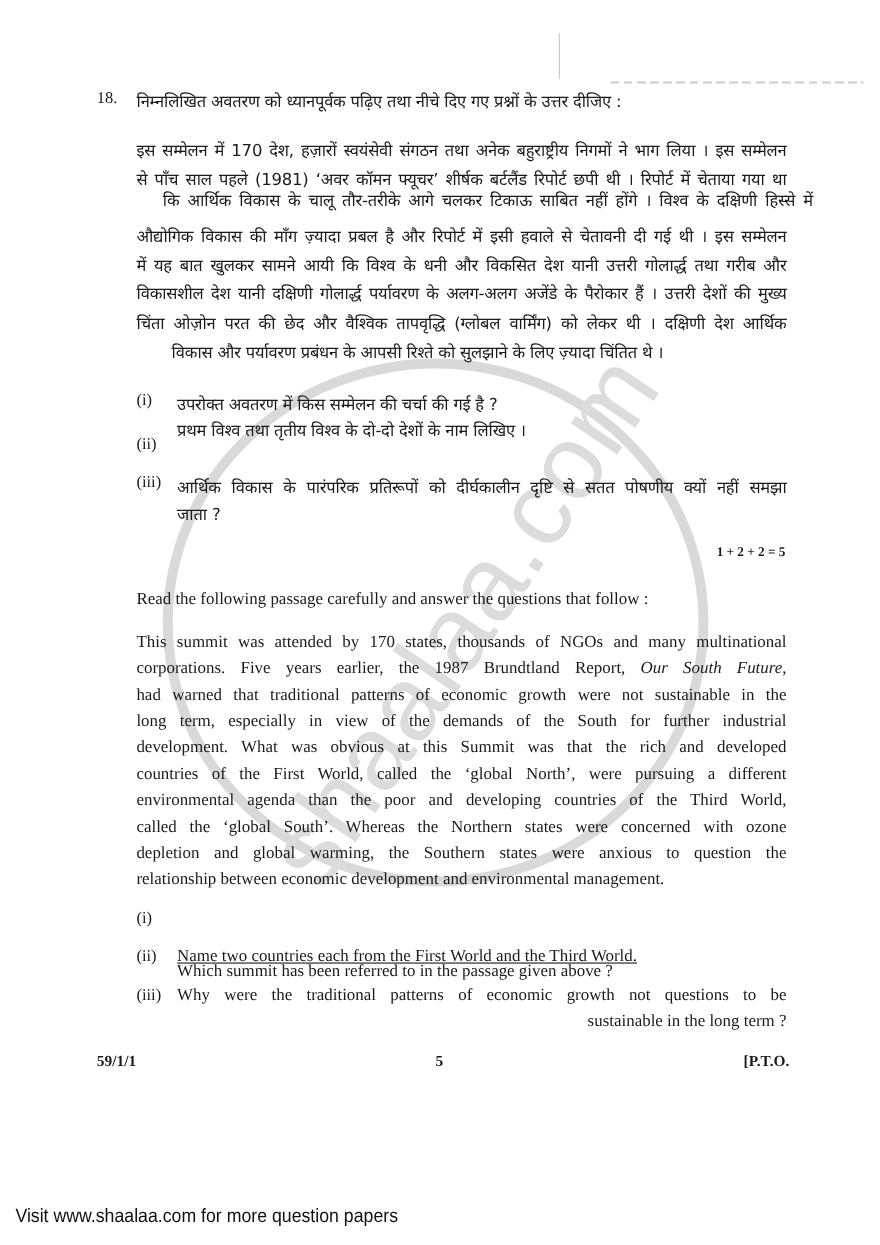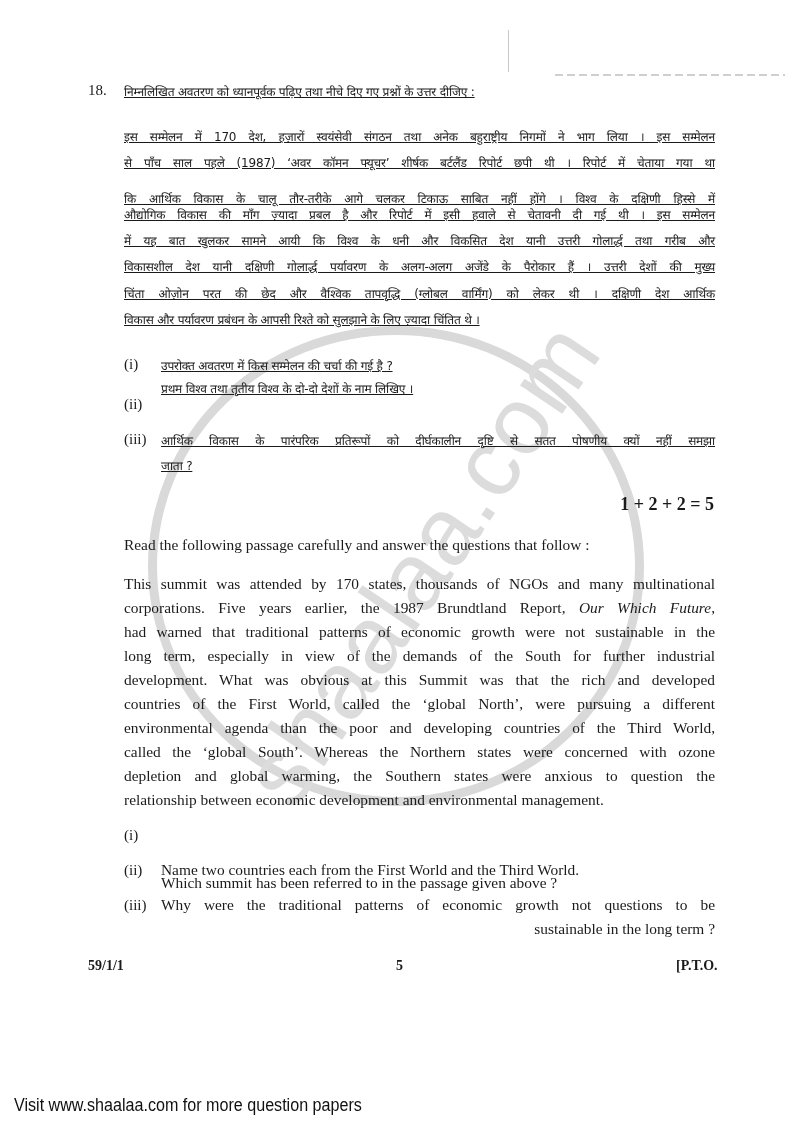--- a/index.html
+++ b/index.html
@@ -28,26 +28,26 @@
   }
 
   .content { position: absolute; left: 0; top: 0; width: 800px; z-index: 1; }
 
   .qnum { position: absolute; left: 88px; top: 82px; font-size: 15px; }
   .line {
     position: absolute; left: 124px; width: 591px; font-size: 15px; line-height: 20px;
     white-space: nowrap; text-align: justify; text-align-last: justify;
   }
   .line.last { text-align-last: left; }
-  .hi { font-family: "DejaVu Sans", sans-serif; font-size: 12px; letter-spacing: -0.2px; text-decoration: underline; }
+  .hi { font-family: "DejaVu Sans", sans-serif; font-size: 15px; letter-spacing: -0.2px; }
   .en { font-family: "Liberation Serif", serif; font-size: 15.4px; }
   .sub-label { position: absolute; left: 124px; font-size: 15px; }
   .sub-text { position: absolute; left: 161px; width: 554px; white-space: nowrap; }
   .sub-text.just { text-align: justify; text-align-last: justify; }
-  .marks { position: absolute; right: 86px; top: 494px; font-weight: bold; font-size: 18px; }
+  .marks { position: absolute; right: 86px; top: 494px; font-weight: bold; font-size: 12px; }
   .footer { position: absolute; top: 958px; font-weight: bold; font-size: 14px; text-align: center; }
   .visit {
     position: absolute; left: 14px; top: 1095px; font-family: "Liberation Sans", "DejaVu Sans", sans-serif;
     font-size: 17.5px; color: #111; transform: scaleX(0.92); transform-origin: left;
   }
   i { font-style: italic; }
 </style>
 </head>
 <body>
 
@@ -58,64 +58,64 @@
   <div class="scan-mark"></div>
   <div class="scan-mark-line"></div>
 
   <div class="content">
 
     <div class="qnum">18.</div>
     <div class="line last hi" style="top:82px;">निम्नलिखित अवतरण को ध्यानपूर्वक पढ़िए तथा नीचे दिए गए प्रश्नों के उत्तर दीजिए :</div>
 
     <div>
       <div class="line hi" style="top:127px;">इस सम्मेलन में 170 देश, हज़ारों स्वयंसेवी संगठन तथा अनेक बहुराष्ट्रीय निगमों ने भाग लिया । इस सम्मेलन</div>
-      <div class="line hi" style="top:153px;">से पाँच साल पहले (1987) ‘अवर कॉमन फ्यूचर’ शीर्षक बर्टलैंड रिपोर्ट छपी थी । रिपोर्ट में चेताया गया था</div>
-      <div class="line hi" style="top:189px;">कि आर्थिक विकास के चालू तौर-तरीके आगे चलकर टिकाऊ साबित नहीं होंगे । विश्व के दक्षिणी हिस्से में</div>
+      <div class="line hi" style="top:153px;">से पाँच साल पहले (1981) ‘अवर कॉमन फ्यूचर’ शीर्षक बर्टलैंड रिपोर्ट छपी थी । रिपोर्ट में चेताया गया था</div>
+      <div class="line hi" style="top:172px;margin-left:24px;">कि आर्थिक विकास के चालू तौर-तरीके आगे चलकर टिकाऊ साबित नहीं होंगे । विश्व के दक्षिणी हिस्से में</div>
       <div class="line hi" style="top:205px;">औद्योगिक विकास की माँग ज़्यादा प्रबल है और रिपोर्ट में इसी हवाले से चेतावनी दी गई थी । इस सम्मेलन</div>
       <div class="line hi" style="top:231px;">में यह बात खुलकर सामने आयी कि विश्व के धनी और विकसित देश यानी उत्तरी गोलार्द्ध तथा गरीब और</div>
       <div class="line hi" style="top:257px;">विकासशील देश यानी दक्षिणी गोलार्द्ध पर्यावरण के अलग-अलग अजेंडे के पैरोकार हैं । उत्तरी देशों की मुख्य</div>
       <div class="line hi" style="top:284px;">चिंता ओज़ोन परत की छेद और वैश्विक तापवृद्धि (ग्लोबल वार्मिंग) को लेकर थी । दक्षिणी देश आर्थिक</div>
-      <div class="line last hi" style="top:310px;">विकास और पर्यावरण प्रबंधन के आपसी रिश्ते को सुलझाने के लिए ज़्यादा चिंतित थे ।</div>
+      <div class="line last hi" style="top:310px;margin-left:32px;">विकास और पर्यावरण प्रबंधन के आपसी रिश्ते को सुलझाने के लिए ज़्यादा चिंतित थे ।</div>
     </div>
 
     <div>
       <div class="sub-label" style="top:356px;">(i)</div>
       <div class="sub-text hi" style="top:357px;">उपरोक्त अवतरण में किस सम्मेलन की चर्चा की गई है ?</div>
 
       <div class="sub-label" style="top:396px;">(ii)</div>
       <div class="sub-text hi" style="top:380px;">प्रथम विश्व तथा तृतीय विश्व के दो-दो देशों के नाम लिखिए ।</div>
 
       <div class="sub-label" style="top:431px;">(iii)</div>
       <div class="sub-text hi just" style="top:432px;">आर्थिक विकास के पारंपरिक प्रतिरूपों को दीर्घकालीन दृष्टि से सतत पोषणीय क्यों नहीं समझा</div>
       <div class="sub-text hi" style="top:457px;">जाता ?</div>
     </div>
 
     <div class="marks">1 + 2 + 2 = 5</div>
 
     <div class="line last en" style="top:535px;">Read the following passage carefully and answer the questions that follow :</div>
 
     <div>
       <div class="line en" style="top:574px;">This summit was attended by 170 states, thousands of NGOs and many multinational</div>
-      <div class="line en" style="top:598px;"><span>corporations. Five years earlier, the 1987 Brundtland Report, </span><i>Our Which Future</i><span>,</span></div>
+      <div class="line en" style="top:598px;"><span>corporations. Five years earlier, the 1987 Brundtland Report, </span><i>Our South Future</i><span>,</span></div>
       <div class="line en" style="top:622px;">had warned that traditional patterns of economic growth were not sustainable in the</div>
       <div class="line en" style="top:646px;">long term, especially in view of the demands of the South for further industrial</div>
       <div class="line en" style="top:670px;">development. What was obvious at this Summit was that the rich and developed</div>
       <div class="line en" style="top:694px;">countries of the First World, called the ‘global North’, were pursuing a different</div>
       <div class="line en" style="top:718px;">environmental agenda than the poor and developing countries of the Third World,</div>
       <div class="line en" style="top:742px;">called the ‘global South’. Whereas the Northern states were concerned with ozone</div>
       <div class="line en" style="top:766px;">depletion and global warming, the Southern states were anxious to question the</div>
       <div class="line last en" style="top:790px;">relationship between economic development and environmental management.</div>
     </div>
 
     <div>
       <div class="sub-label" style="top:827px;">(i)</div>
       <div class="sub-text en" style="top:826px;margin-top:48px;">Which summit has been referred to in the passage given above ?</div>
 
       <div class="sub-label" style="top:862px;">(ii)</div>
-      <div class="sub-text en" style="top:861px;">Name two countries each from the First World and the Third World.</div>
+      <div class="sub-text en" style="top:861px;text-decoration:underline;">Name two countries each from the First World and the Third World.</div>
 
       <div class="sub-label" style="top:897px;">(iii)</div>
       <div class="sub-text en just" style="top:896px;">Why were the traditional patterns of economic growth not questions to be</div>
       <div class="sub-text en" style="top:920px;text-align:right;">sustainable in the long term ?</div>
     </div>
 
     <div class="footer" style="left:88px;">59/1/1</div>
     <div class="footer" style="left:396px;">5</div>
     <div class="footer" style="left:676px;">[P.T.O.</div>
   </div>

